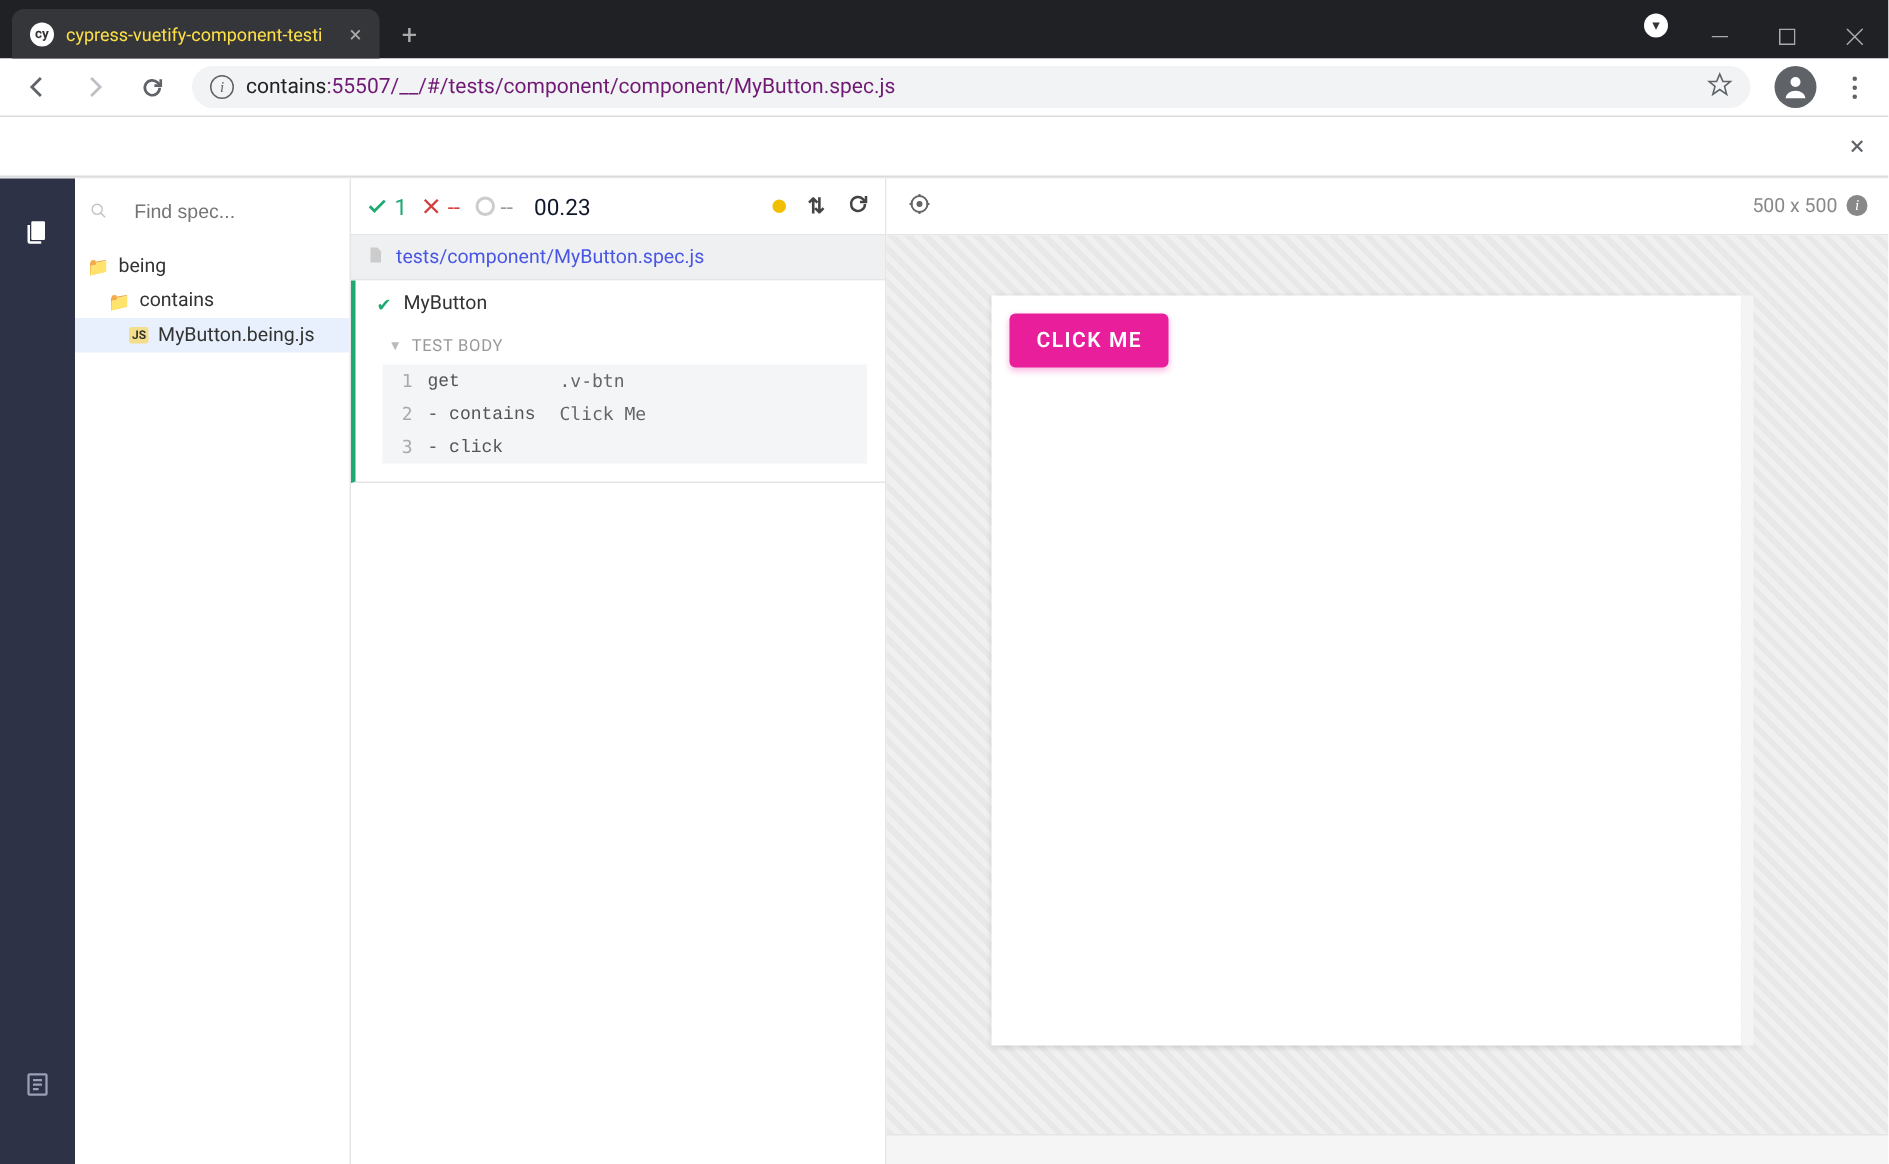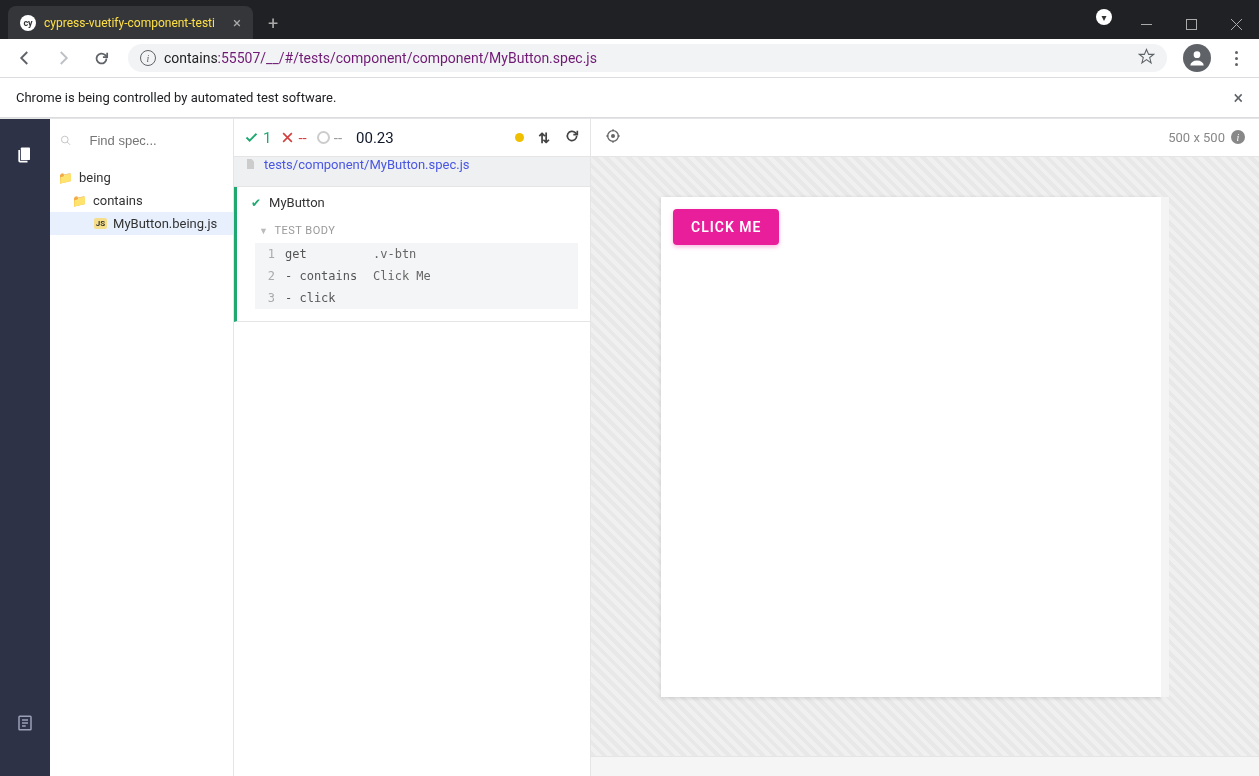--- a/index.html
+++ b/index.html
@@ -44,51 +44,51 @@
 .rail-icon { color: #fff; margin-bottom: 12px; cursor: pointer; }
 .rail-bottom { margin-top: auto; margin-bottom: 40px; color: #9ba0b8; cursor: pointer; }
 
 
 .spec-list { width: 184px; background: #fff; border-right: 1px solid #e5e5e5; padding-top: 8px; }
 .find-spec { display: flex; align-items: center; gap: 6px; padding: 6px 10px; color: #888; font-size: 13px; }
 .find-spec svg { opacity: 0.5; }
 .tree { margin-top: 12px; font-size: 13px; color: #333; }
 .tree-row { display: flex; align-items: center; gap: 6px; padding: 4px 8px; cursor: pointer; }
 .tree-row.indent1 { padding-left: 22px; }
-.tree-row.indent2 { padding-left: 36px; justify-content: center; }
+.tree-row.indent2 { padding-left: 36px; }
 .tree-row.selected { background: #e8f0fe; }
 .folder-icon { color: #d8a860; font-size: 12px; }
 .js-icon { background: #f5de8a; color: #333; font-size: 8px; font-weight: bold; padding: 1px 2px; border-radius: 2px; }
 
 
 .reporter { width: 357px; background: #f8f8f8; border-right: 1px solid #e5e5e5; display: flex; flex-direction: column; }
 .reporter-header { height: 38px; background: #fff; border-bottom: 1px solid #e5e5e5; display: flex; align-items: center; padding: 0 10px; gap: 10px; }
 .stat { display: flex; align-items: center; gap: 4px; font-size: 15px; }
 .stat.pass { color: #1fa971; }
 .stat.fail { color: #d23f3f; }
 .stat.pend { color: #999; }
 .pend-circle { width: 13px; height: 13px; border: 2px solid #ccc; border-radius: 50%; }
 .time { color: #0f172a; font-size: 15px; margin-left: 4px; }
 .reporter-actions { margin-left: auto; display: flex; align-items: center; gap: 14px; }
 .act-dot { width: 9px; height: 9px; background: #f0c000; border-radius: 50%; }
 .act-arrows { color: #444; font-size: 14px; font-weight: bold; }
 .act-refresh { color: #444; cursor: pointer; }
 
-.file-header { height: 30px; background: #eef0f2; border-bottom: 1px solid #e5e5e5; display: flex; padding: 0 10px; gap: 8px; font-size: 13px; color: #4956e3; }
+.file-header { height: 30px; background: #eef0f2; border-bottom: 1px solid #e5e5e5; display: flex; align-items: center; padding: 12px 10px; gap: 8px; font-size: 13px; color: #4956e3; }
 .file-icon { color: #aaa; }
 
 .test-block { background: #fff; border-left: 3px solid #1fa971; border-bottom: 1px solid #e5e5e5; padding-bottom: 8px; }
 .test-title { display: flex; align-items: center; gap: 8px; padding: 8px 14px; font-size: 13px; color: #333; }
 .test-check { color: #1fa971; font-size: 12px; }
 .body-label { padding: 6px 22px; color: #999; font-size: 11px; letter-spacing: 0.5px; display: flex; align-items: center; gap: 6px; }
 .body-label .caret { font-size: 9px; color: #bbb; }
 .cmd-list { background: #f4f5f7; margin: 0 12px 4px 18px; font-family: "Consolas", "Monaco", monospace; font-size: 12px; }
 .cmd-row { display: flex; gap: 10px; padding: 4px 8px; }
 .cmd-num { color: #aaa; width: 12px; text-align: right; }
-.cmd-name { color: #555; min-width: 78px; }
+.cmd-name { color: #555; min-width: 78px; font-family: Liberation Mono, monospace; }
 .cmd-msg { color: #666; }
 .reporter-rest { flex: 1; background: #fff; }
 
 
 .preview { flex: 1; display: flex; flex-direction: column; }
 .preview-header { height: 38px; background: #fff; border-bottom: 1px solid #e5e5e5; display: flex; align-items: center; padding: 0 14px; }
 .target-icon { color: #666; cursor: pointer; }
 .dim-label { margin-left: auto; color: #888; font-size: 13px; display: flex; align-items: flex-start; gap: 6px; }
 .info-dot { width: 14px; height: 14px; background: #888; color: #fff; border-radius: 50%; font-size: 10px; display: flex; align-items: center; justify-content: center; font-family: serif; font-style: italic; }
 .preview-body { flex: 1; background: repeating-linear-gradient(45deg, #e8e8e8 0 4px, #f0f0f0 4px 8px); display: flex; padding: 40px 70px; align-items: flex-start; position: relative; }
@@ -160,21 +160,20 @@
       </svg>
     </div>
   <div class="menu-dots">
       <div class="dot"></div>
       <div class="dot"></div>
       <div class="dot"></div>
     </div>
 </div>
 
 <div class="infobar">
-  <span>Chrome is being controlled by automated test software.</span>
   <span class="infobar-close">×</span>
 </div>
 
 <div class="main">
 
   <div class="left-rail">
     <div class="rail-icon">
       <svg width="20" height="20" viewBox="0 0 24 24" fill="currentColor">
           <path d="M8 3h9a1 1 0 0 1 1 1v13a1 1 0 0 1-1 1H8a1 1 0 0 1-1-1V4a1 1 0 0 1 1-1z"></path>
           <path d="M5 6v13a1 1 0 0 0 1 1h9" fill="none" stroke="currentColor" stroke-width="2"></path>

